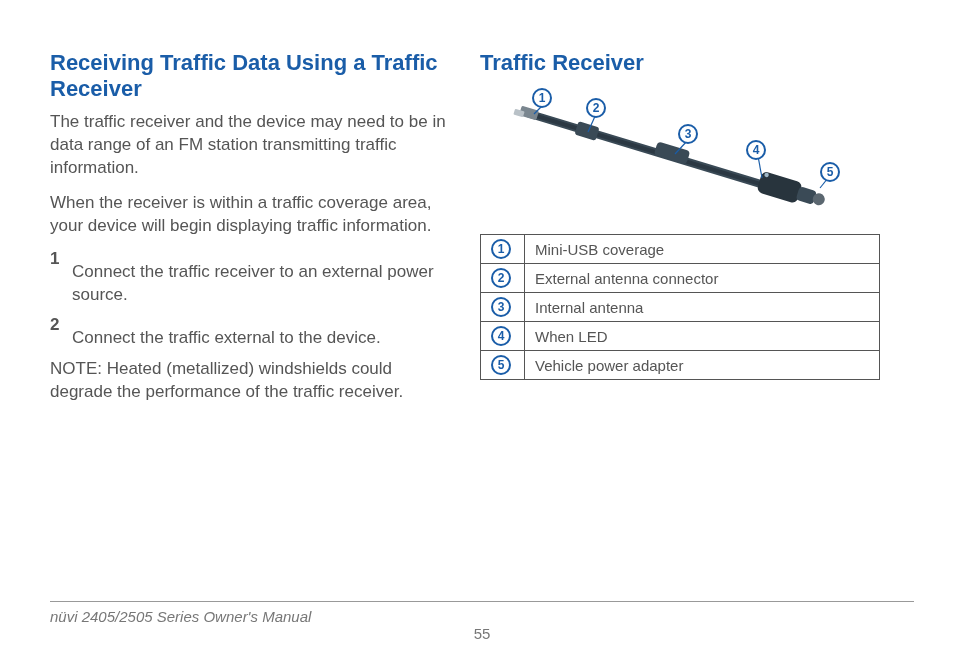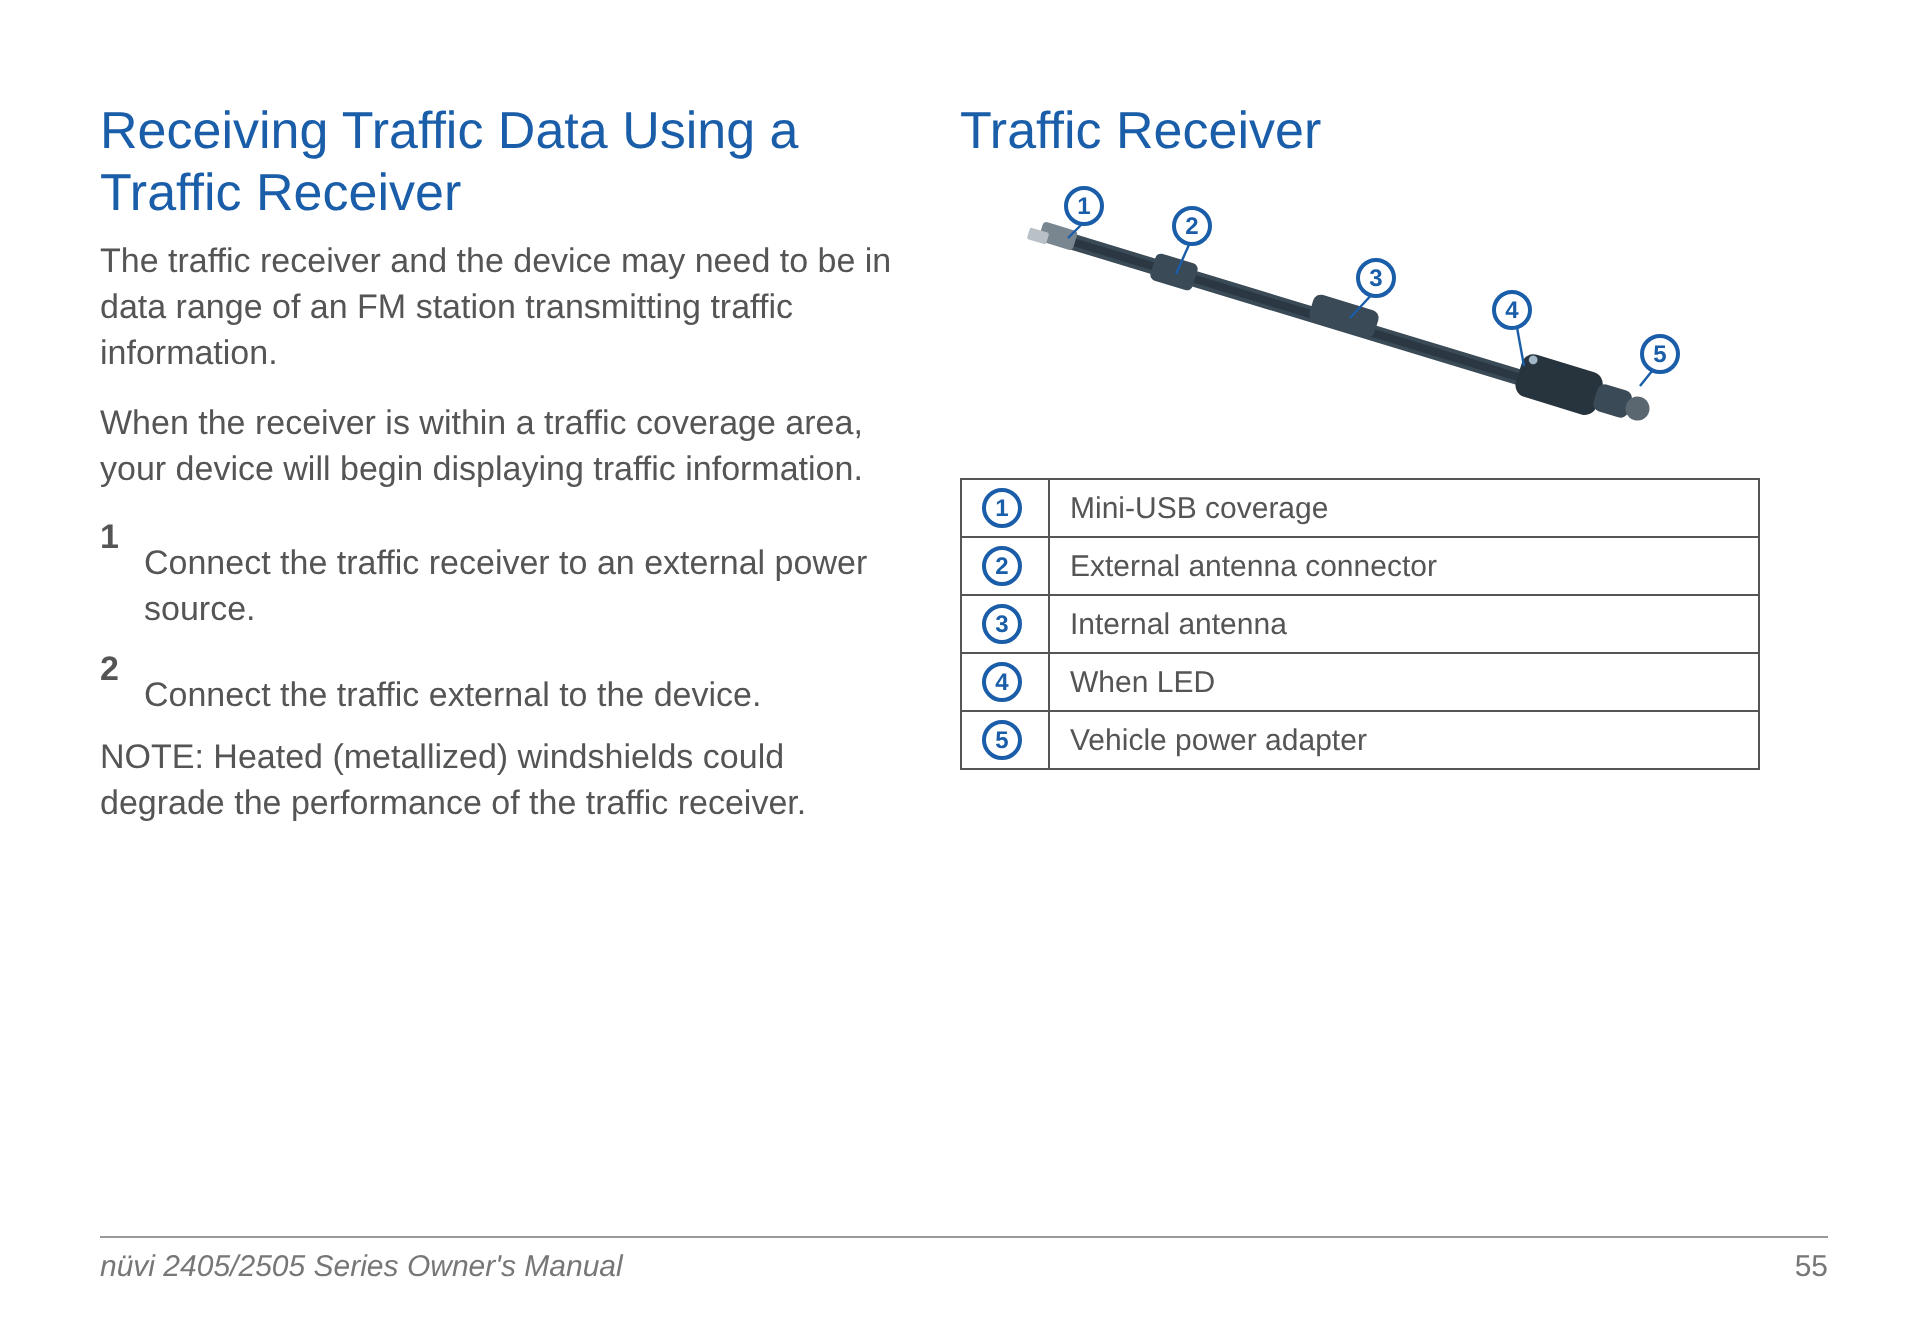--- a/index.html
+++ b/index.html
@@ -18,22 +18,22 @@
     .col-left {
       flex: 1;
       max-width: 400px;
     }
     .col-right {
       flex: 1;
       max-width: 400px;
     }
     .heading-blue {
       color: #1a5da8;
-      font-size: 26px;
-      font-weight: normal;
+      font-size: 22px;
+      font-weight: bold;
       margin-bottom: 8px;
       line-height: 1.2;
     }
     .body-text {
       color: #555;
       font-size: 17px;
       line-height: 1.35;
       margin-bottom: 12px;
     }
     .step-row {
@@ -102,22 +102,23 @@
       left: 50px;
       right: 40px;
       bottom: 30px;
       border-top: 1px solid #999;
       padding-top: 6px;
       display: flex;
       justify-content: space-between;
       font-style: italic;
       color: #777;
       font-size: 15px;
-    }
-    .footer .pg { font-style: normal; }
+      flex-direction: column;
+    }
+    .footer .pg { font-style: normal; text-align: center; }
     .diagram svg { position: absolute; top: 0; left: 0; }
   </style>
 </head>
 <body>
 
 <div class="page-content">
   <div class="col-left">
     <h2 class="heading-blue">Receiving Traffic Data Using a Traffic Receiver</h2>
     <p class="body-text">The traffic receiver and the device may need to be in data range of an FM station transmitting traffic information.</p>
     <p class="body-text">When the receiver is within a traffic coverage area, your device will begin displaying traffic information.</p>

